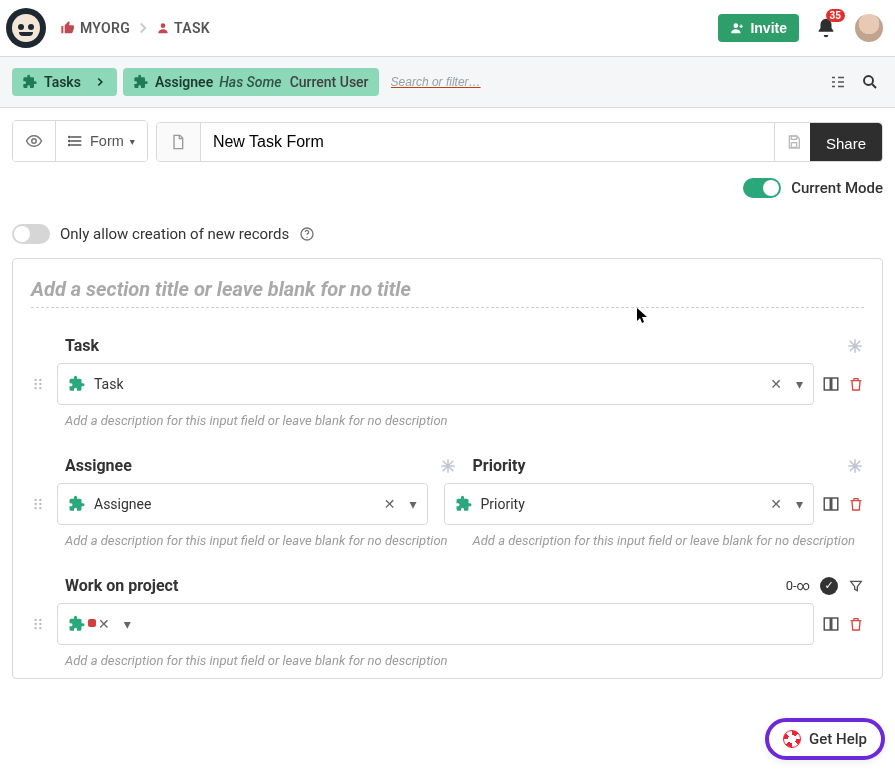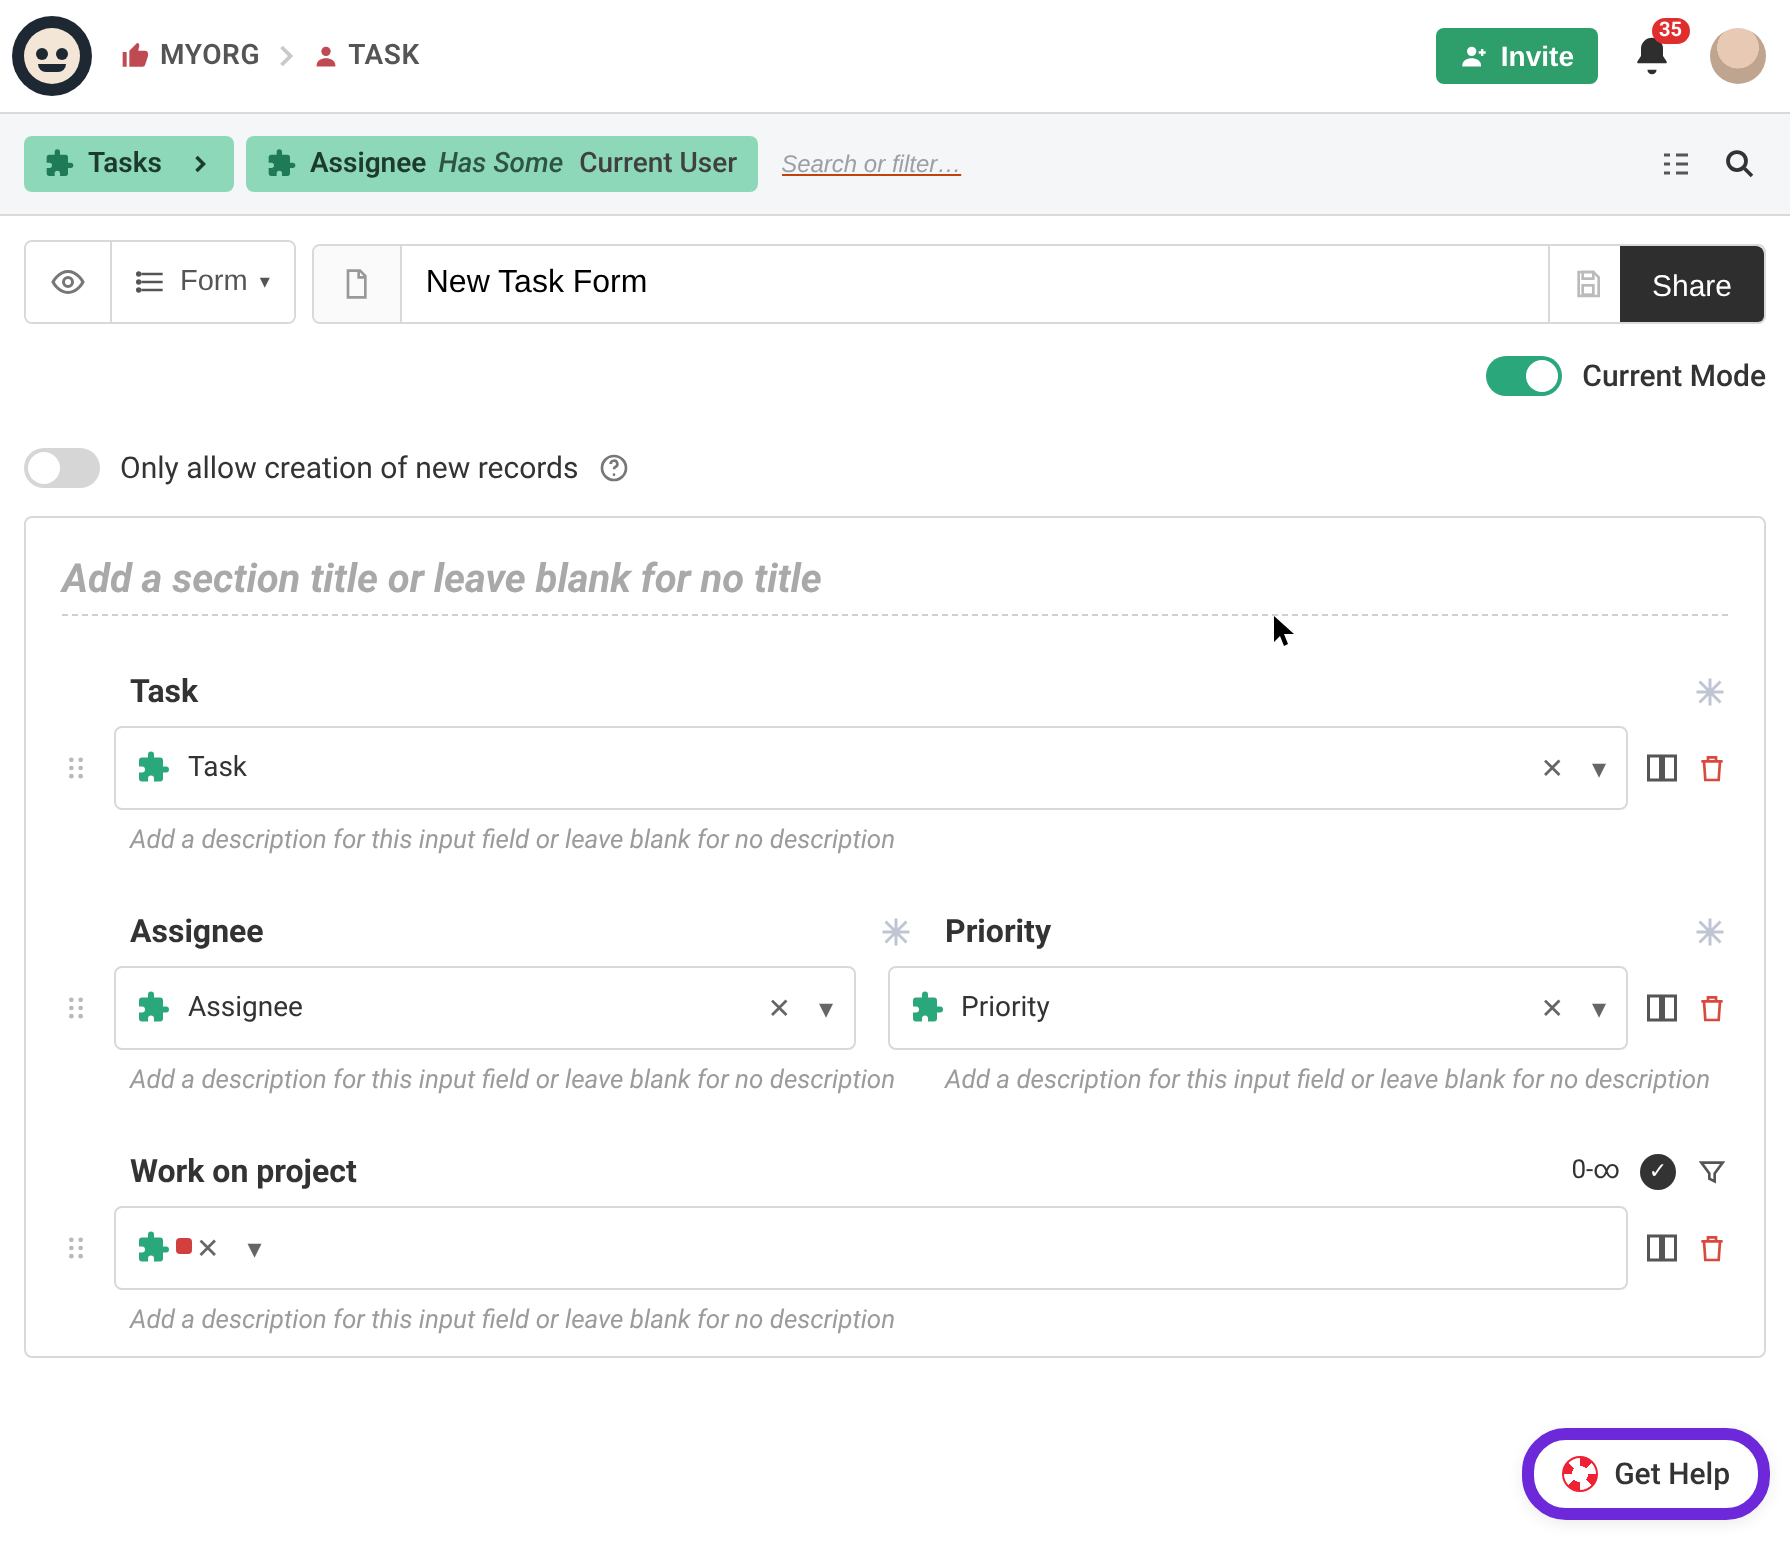--- a/index.html
+++ b/index.html
@@ -152,21 +152,21 @@
   .row-actions .cols { cursor: pointer; }
   .row-actions .del { color: var(--danger); cursor: pointer; }
 
   .field-desc { color: #9b9b9b; font-style: italic; font-size: 13px; margin: 8px 0 0 34px; outline: none; }
   .desc-row { display: flex; gap: 16px; margin-left: 34px; }
   .desc-row .field-desc { flex: 1; margin-left: 0; }
 
   
   .get-help {
     position: absolute; right: 10px; bottom: 12px;
-    background: #fff; border: 6px solid #6d28d9; border-radius: 22px; padding: 8px 14px;
+    background: #fff; border: 4px solid #6d28d9; border-radius: 22px; padding: 8px 14px;
     display: inline-flex; align-items: center; gap: 8px; box-shadow: 0 2px 8px rgba(0,0,0,.08);
     cursor: pointer; font-size: 15px; font-weight: 500;
   }
   .life-ring { width: 18px; height: 18px; border-radius: 50%;
     background:
       radial-gradient(circle at center, #fff 35%, transparent 36%),
       conic-gradient(#e23 0 45deg, #fff 45deg 90deg, #e23 90deg 135deg, #fff 135deg 180deg,
                      #e23 180deg 225deg, #fff 225deg 270deg, #e23 270deg 315deg, #fff 315deg 360deg);
     border: 1px solid #e23; flex-shrink: 0; }
 

